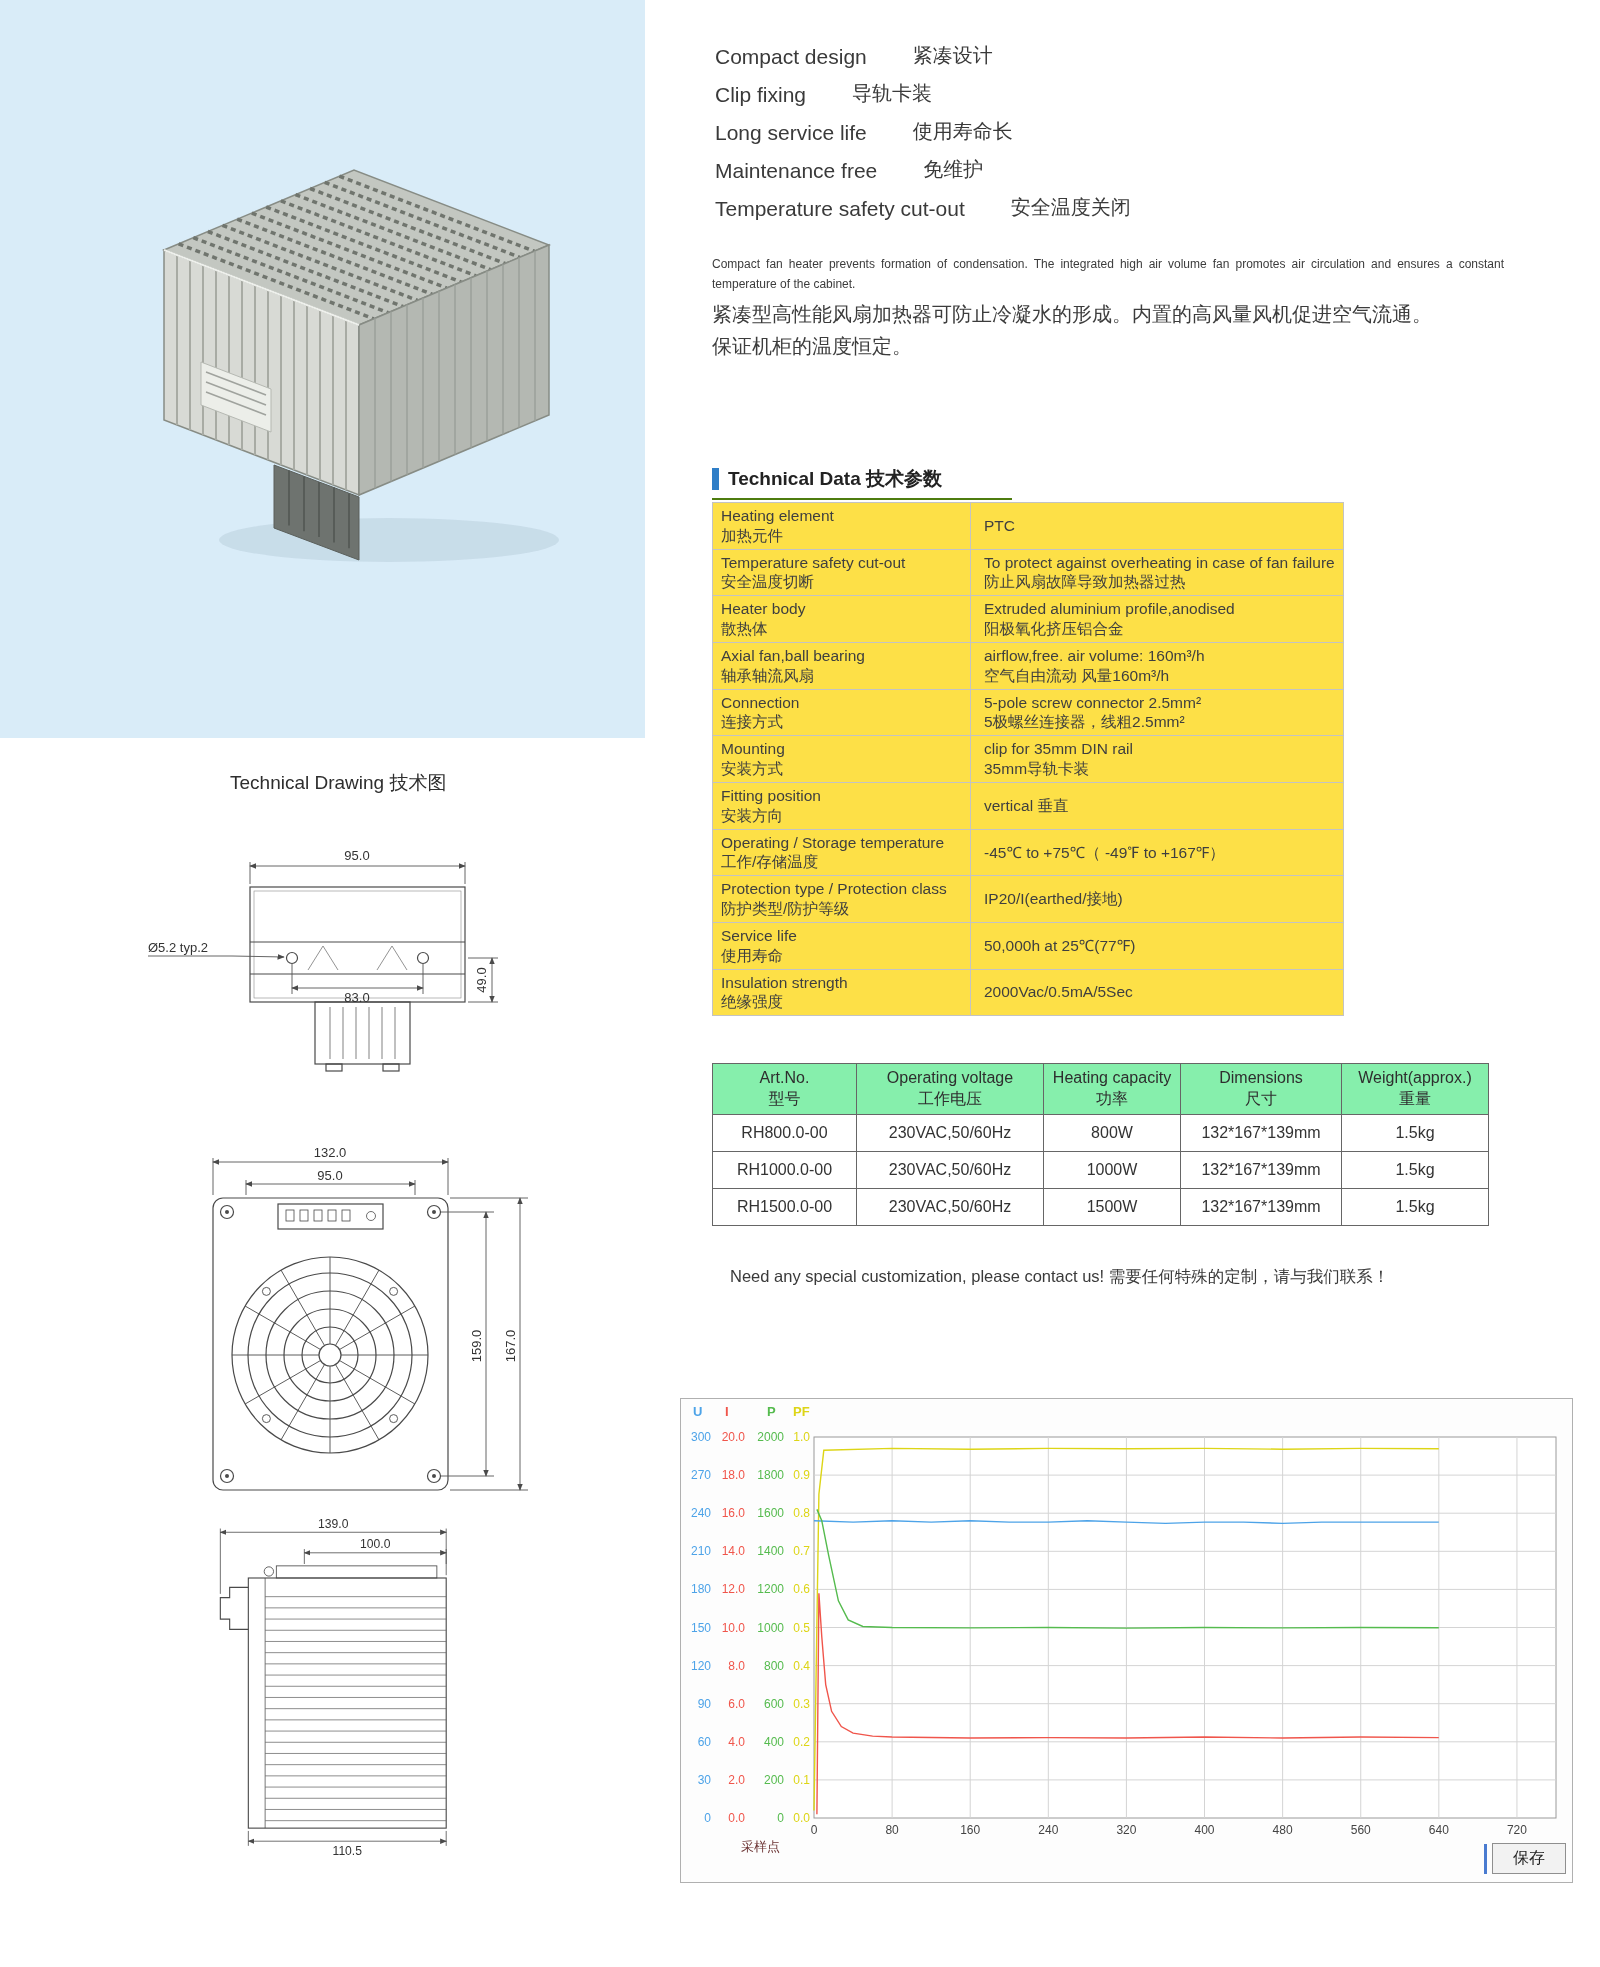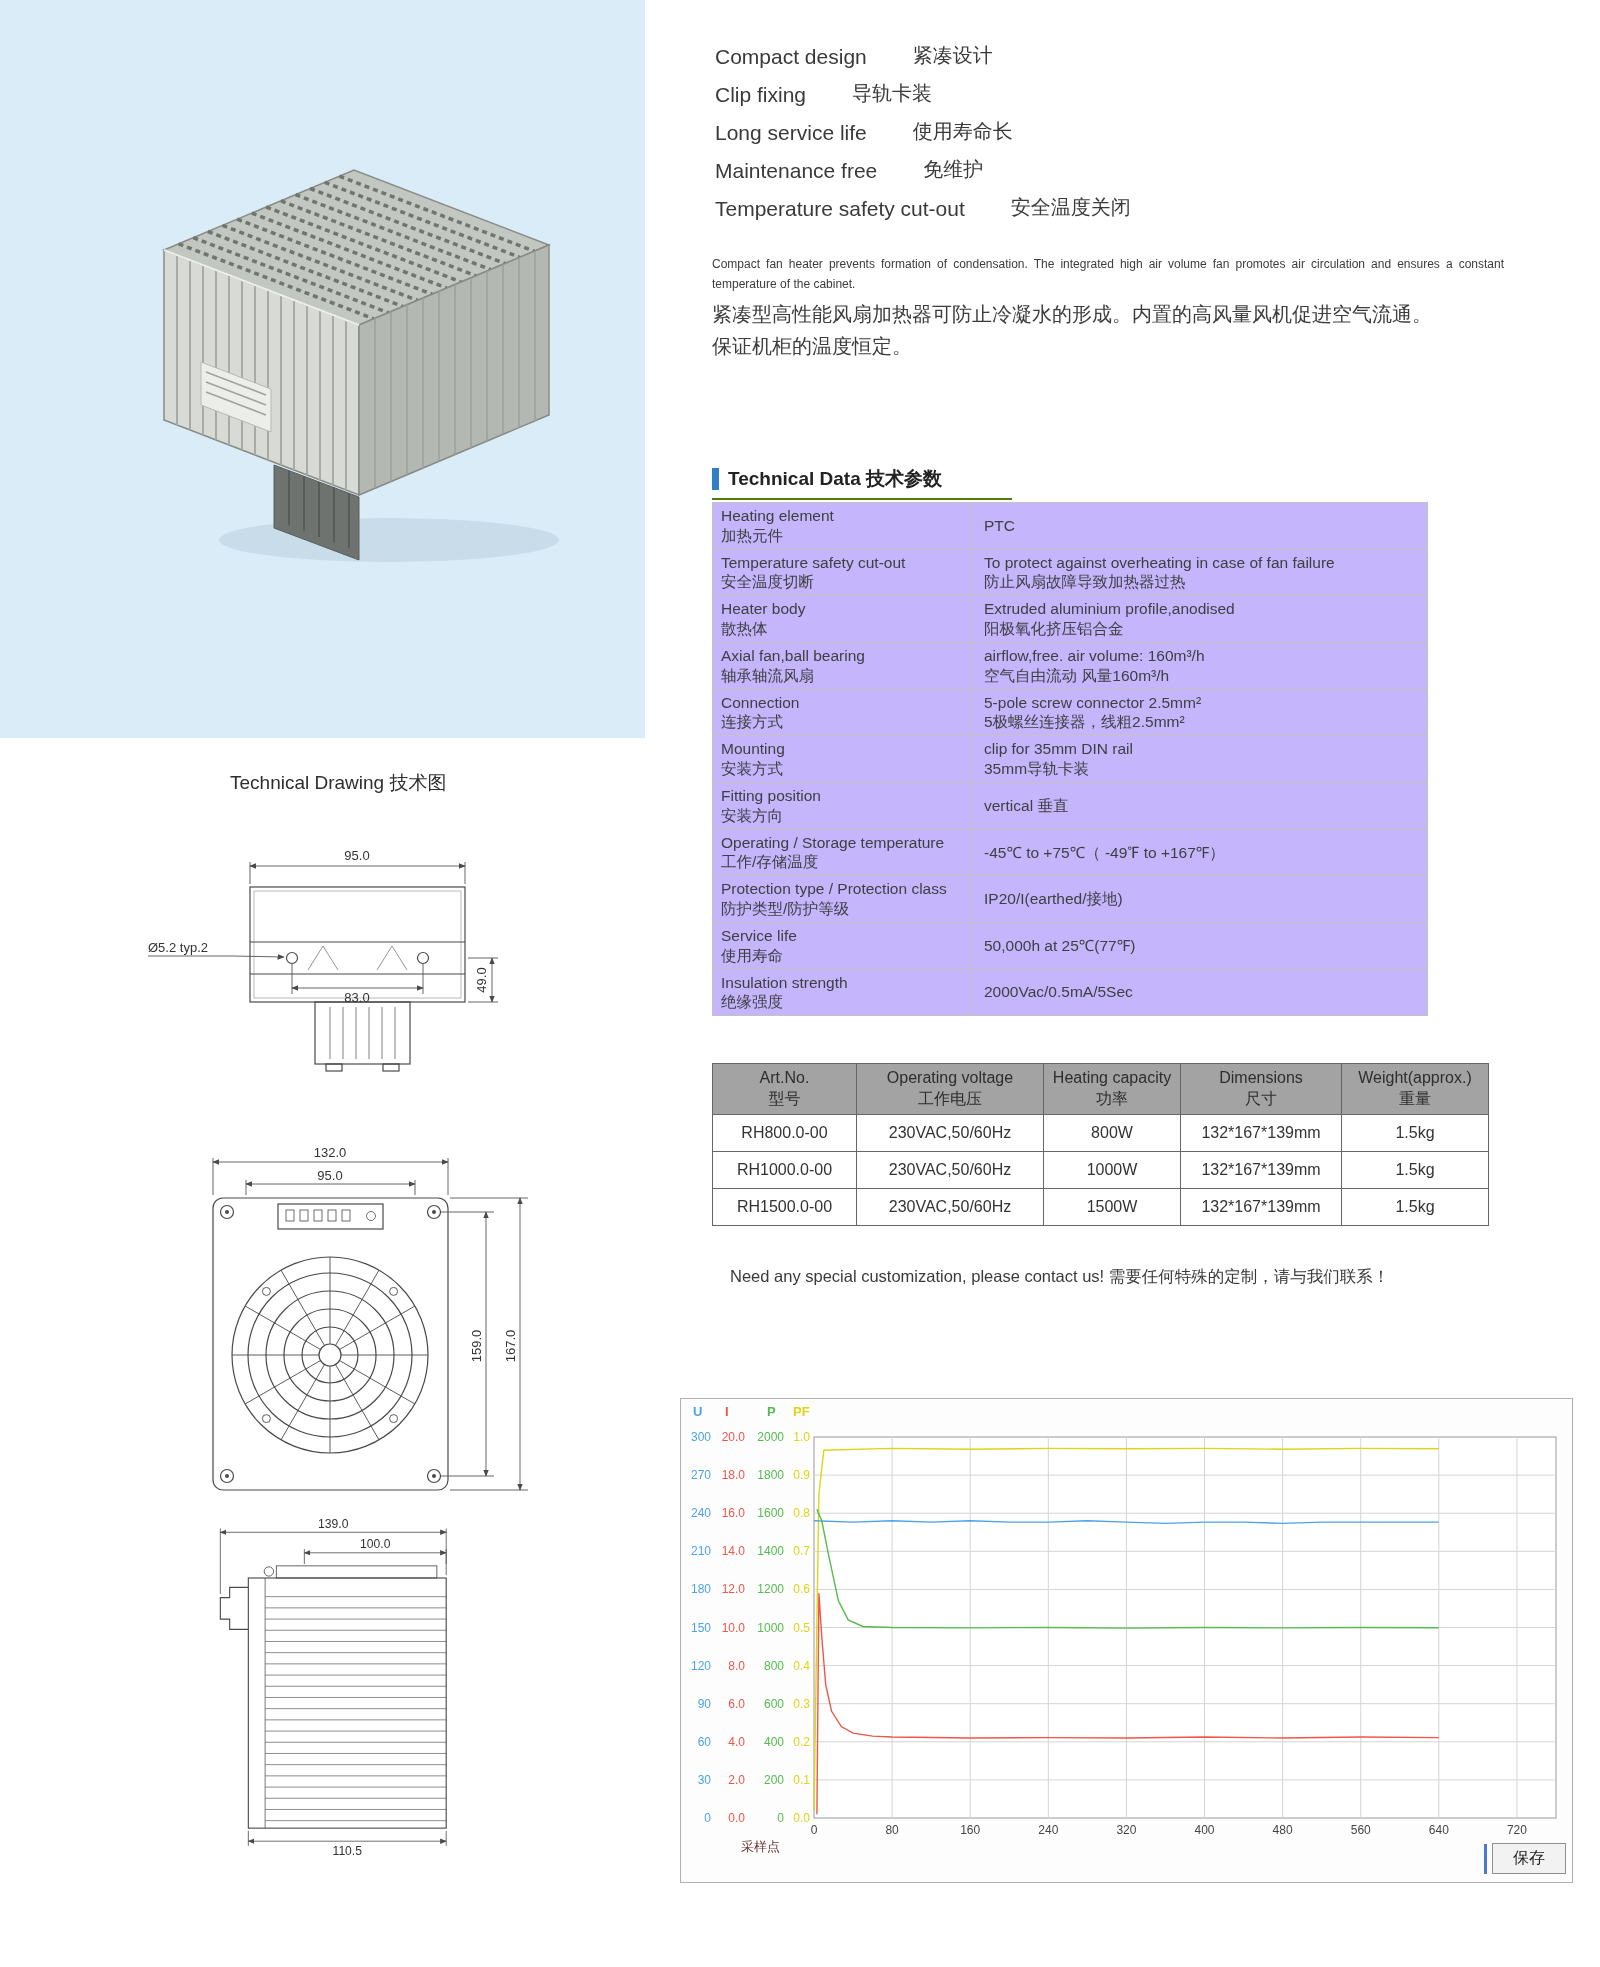--- a/index.html
+++ b/index.html
@@ -16,30 +16,30 @@
   .f-zh{font-size:20px;color:#3a3a3a;margin-left:46px;}
 
   .description{position:absolute;left:712px;top:255px;width:792px;color:#3c3c3c;}
   .desc-en{font-size:12px;line-height:1.66;text-align:justify;margin-bottom:3px;}
   .desc-zh{font-size:20px;line-height:1.6;}
 
   .tech-header{position:absolute;left:712px;top:466px;display:flex;align-items:center;width:300px;border-bottom:2px solid #4d7c0f;padding-bottom:6px;}
   .tech-bar{width:7px;height:22px;background:#2f7ec7;margin-right:9px;}
   .tech-title{font-size:19px;font-weight:bold;color:#222;}
 
-  .tech-table{position:absolute;left:712px;top:502px;width:716px;border:1px solid #c3c3c3;border-bottom:none;background:#c4b5fd;}
+  .tech-table{position:absolute;left:712px;top:502px;width:632px;border:1px solid #c3c3c3;border-bottom:none;background:#fde047;}
   .tech-row{display:flex;border-bottom:1px solid #c3c3c3;}
   .tech-cell{padding:3px 8px;}
   .tech-label{width:258px;border-right:1px solid #c3c3c3;display:flex;flex-direction:column;justify-content:center;}
   .tech-value{flex:1;display:flex;flex-direction:column;justify-content:center;padding-left:13px;}
   .tech-table .tline{font-size:15.5px;line-height:1.28;color:#3f3f3f;}
 
   .product-table{position:absolute;left:712px;top:1063px;width:776px;border-collapse:collapse;table-layout:fixed;color:#333;}
   .product-table th,.product-table td{border:1px solid #666;text-align:center;vertical-align:middle;}
-  .product-table th{background:#a3a3a3;font-weight:normal;padding:4px 2px;}
+  .product-table th{background:#86efac;font-weight:normal;padding:4px 2px;}
   .product-table th .hline{font-size:16px;line-height:1.3;color:#2e2e2e;}
   .product-table td{height:37px;font-size:16px;padding:2px;}
 
   .note{position:absolute;left:730px;top:1266px;font-size:16.5px;color:#3a3a3a;}
 
   .drawing-title{position:absolute;left:230px;top:770px;font-size:19px;color:#2e2e2e;}
   .d1{position:absolute;left:140px;top:842px;width:430px;height:290px;}
   .d2{position:absolute;left:138px;top:1140px;width:440px;height:365px;}
   .d3{position:absolute;left:150px;top:1508px;width:402px;height:350px;}
   .dimtext{font-family:"Liberation Sans",sans-serif;font-size:13px;fill:#333;}

